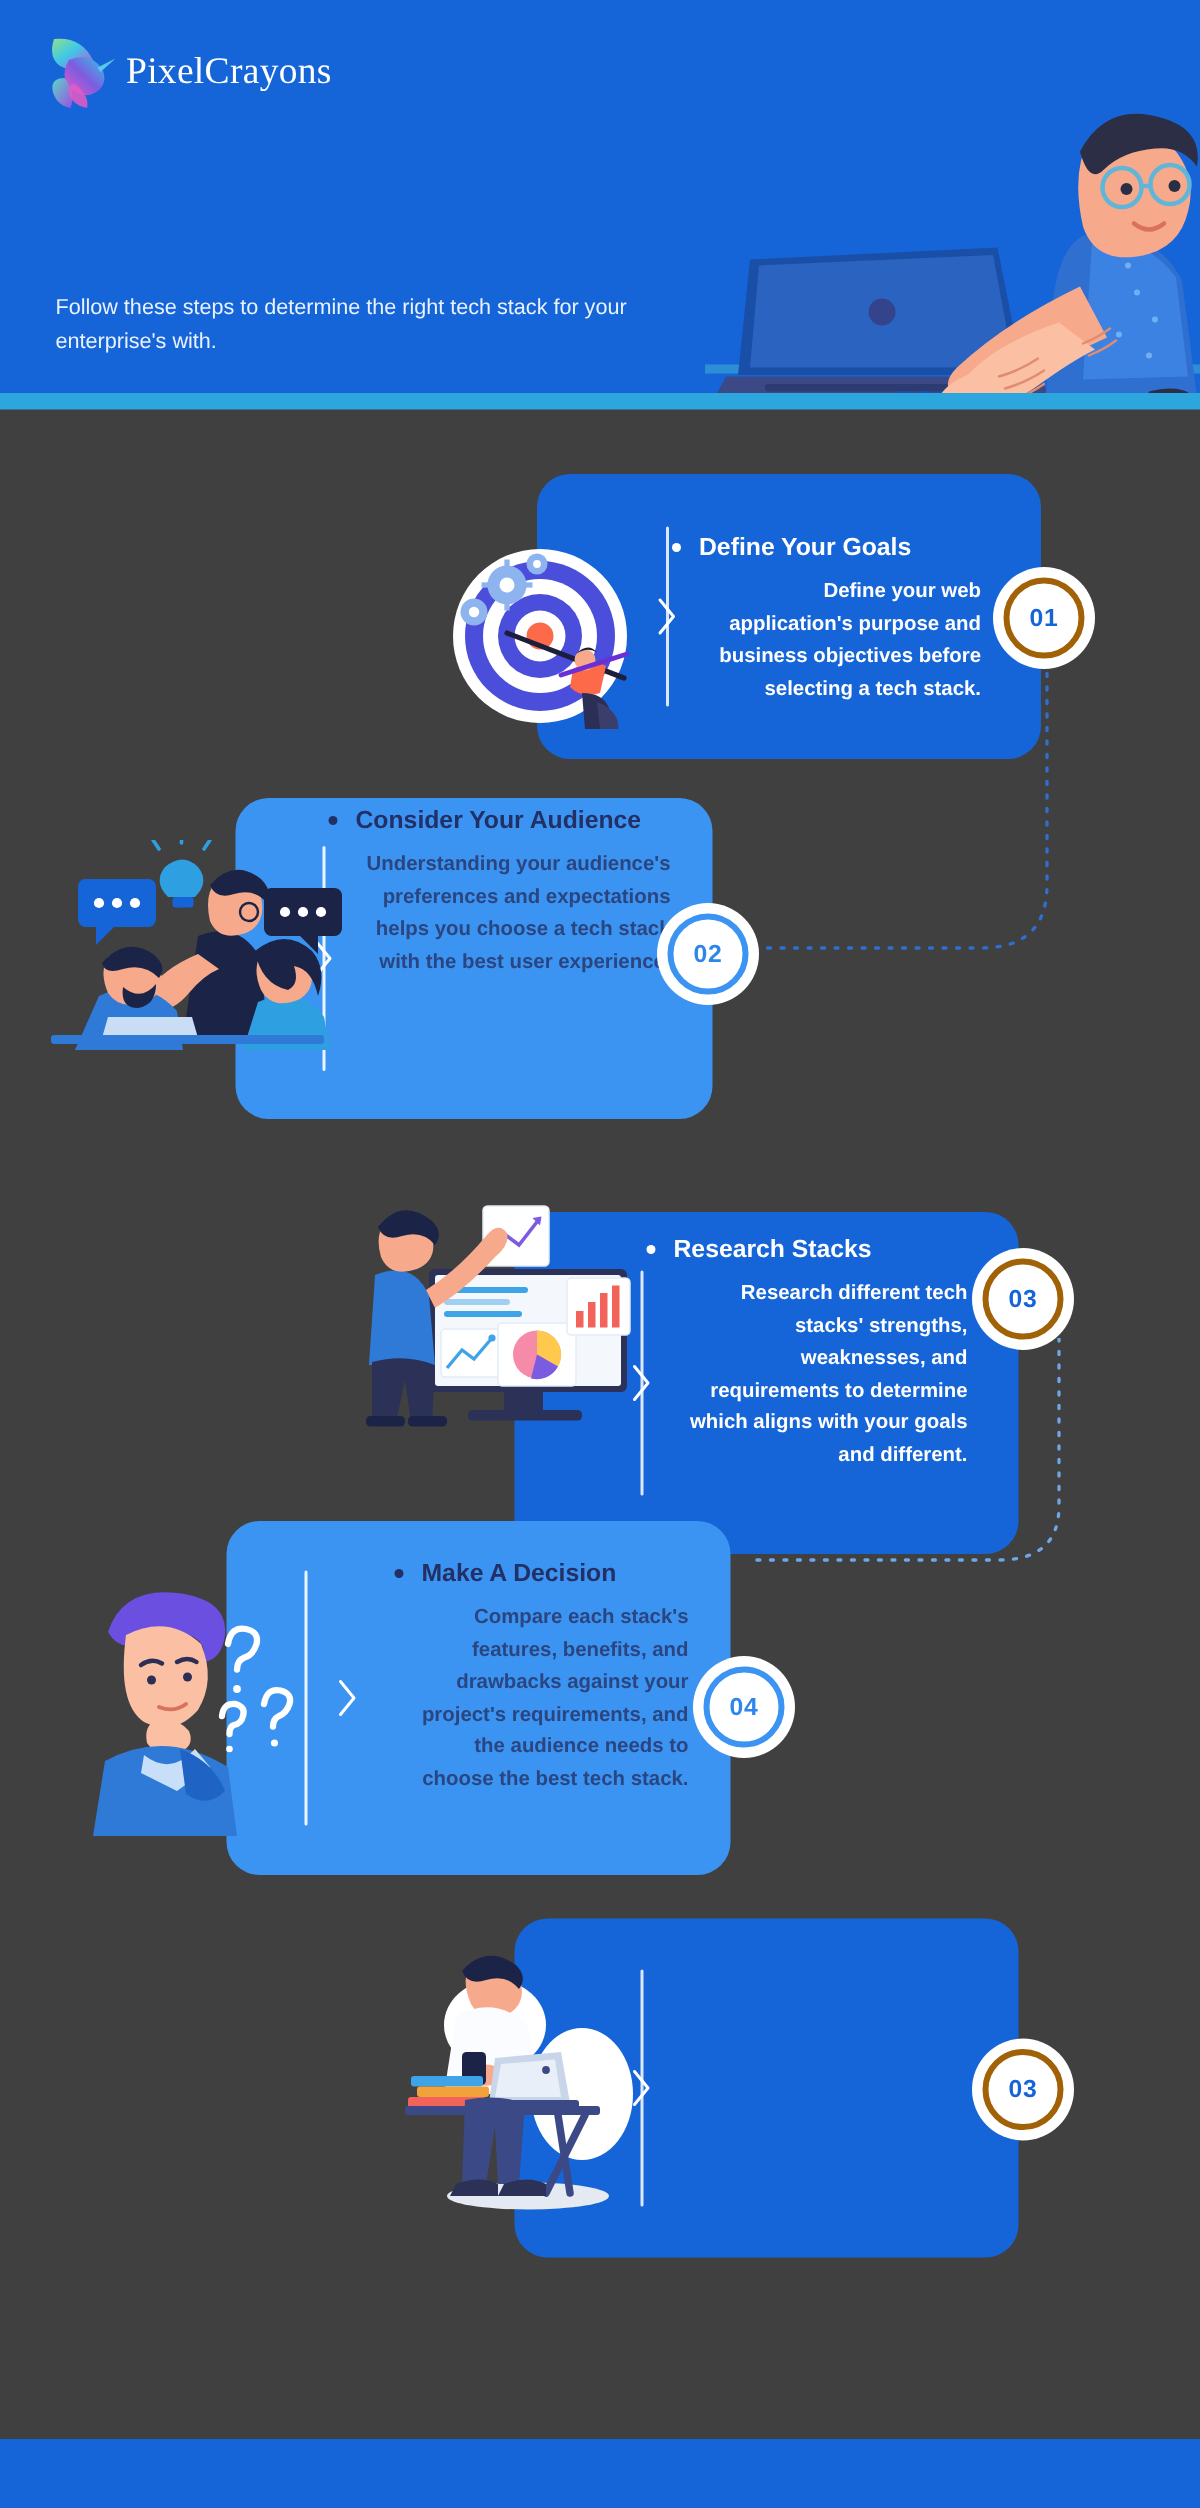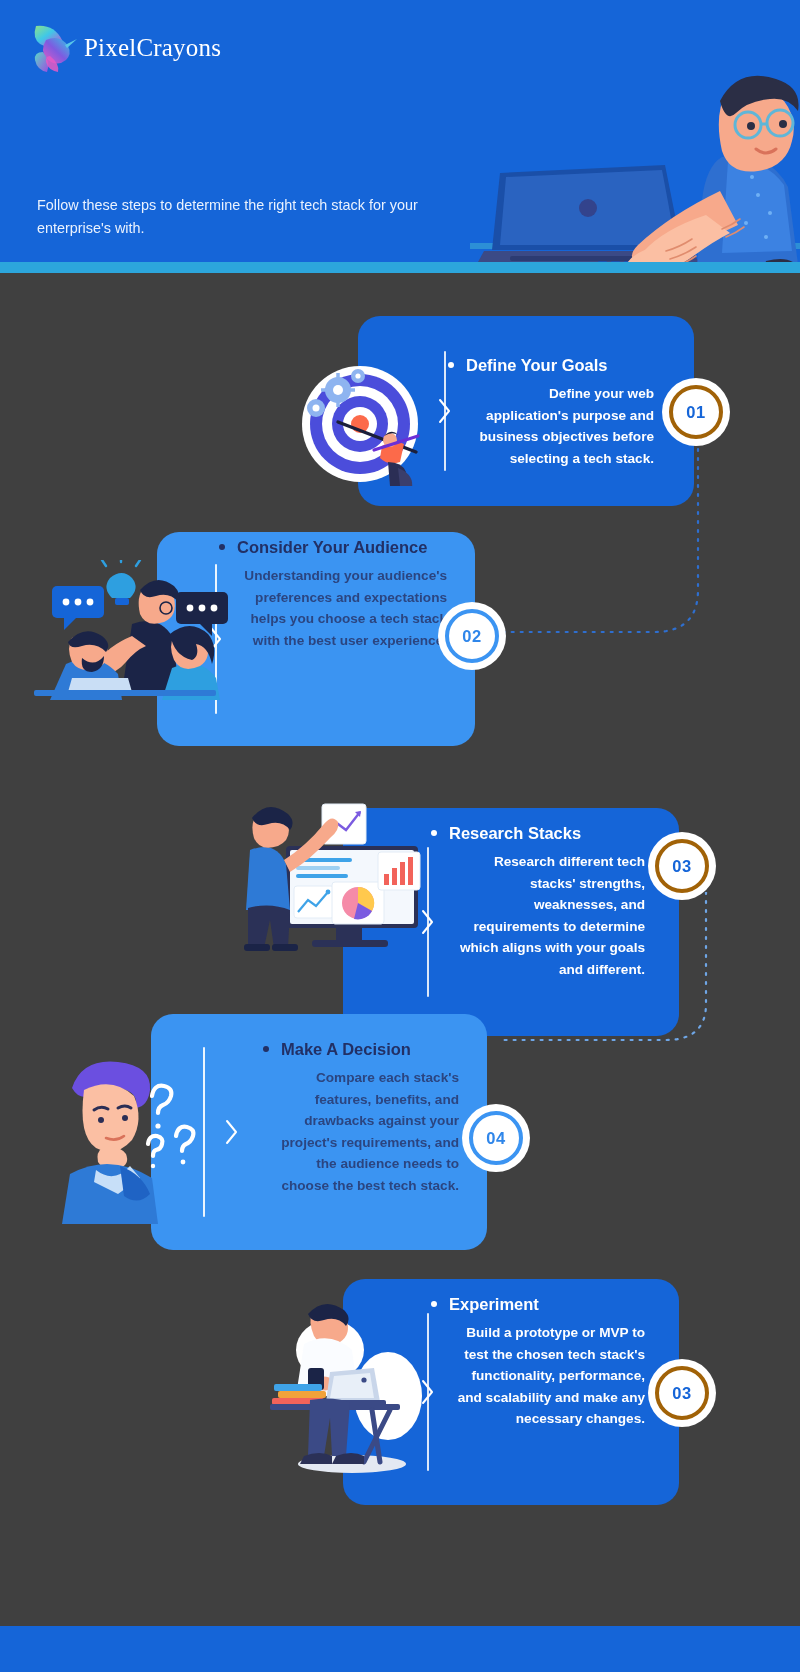--- a/index.html
+++ b/index.html
@@ -509,24 +509,20 @@
   <div class="badge lightring" style="left:468px; top:1110px;">
     <span class="ring">04</span>
   </div>
 
   <div class="card right" style="left:343px; top:1279px; width:336px; height:226px;">
     <div class="card-inner" style="left:84px; right:34px;">
       <div class="vbar" style="height:158px;"></div>
       <svg class="chev" viewBox="0 0 14 26">
         <path d="M2 2 L11 13 L2 24" fill="none" stroke="#ffffff" stroke-width="2" stroke-linecap="round" stroke-linejoin="round"></path>
       </svg>
-      <div class="textcol" style="padding-top:14px;">
-        <h3>Experiment</h3>
-        <p>Build a prototype or MVP to test the chosen tech stack's functionality, performance, and scalability and make any necessary changes.</p>
-      </div>
     </div>
   </div>
   <svg class="illo" style="left:264px; top:1300px; width:180px; height:178px;" viewBox="0 0 180 178">
 
     <ellipse cx="66" cy="50" rx="34" ry="30" fill="#ffffff"></ellipse>
     <ellipse cx="124" cy="96" rx="34" ry="44" fill="#ffffff"></ellipse>
     <ellipse cx="88" cy="164" rx="54" ry="9" fill="#E4E9F2"></ellipse>
 
     <path d="M48 12 q22 -12 34 6 q6 16 -6 24 q-18 8 -26 -6 q-6 -14 -2 -24 Z" fill="#F7A98B"></path>
     <path d="M44 14 q16 -18 36 -4 q8 8 2 16 q-8 -10 -22 -6 q-12 4 -16 -6 Z" fill="#1B2447"></path>

